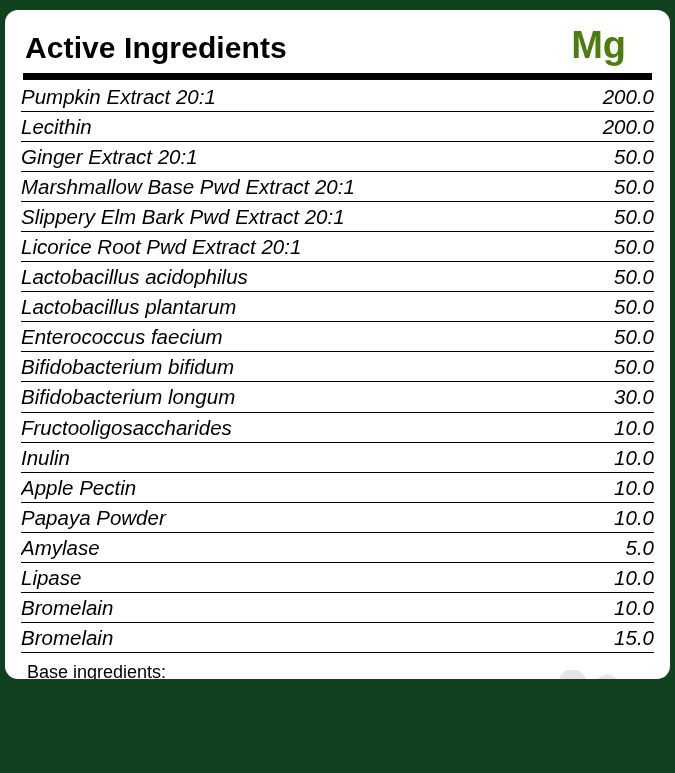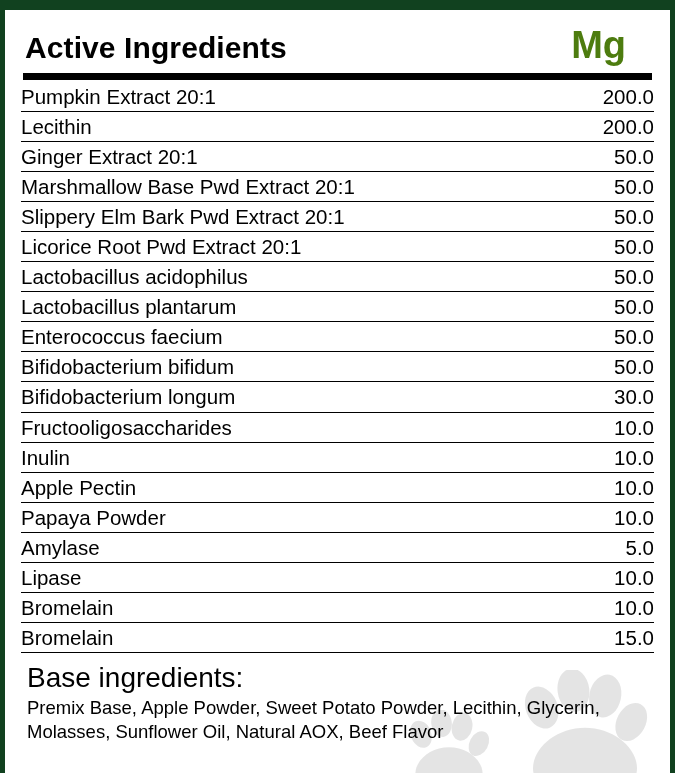--- a/index.html
+++ b/index.html
@@ -22,24 +22,25 @@
     width: 675px;
     height: 773px;
     background: #11411f;
     box-sizing: border-box;
   }
   .frame-inner {
     position: absolute;
     left: 5px;
     top: 10px;
     width: 665px;
-    height: 763px;
+    height: 669px;
     background: #ffffff;
     box-sizing: border-box;
     overflow: hidden;
+    border-radius: 13px;
   }
 
   
   .paw {
     position: absolute;
     opacity: 0.10;
     pointer-events: none;
   }
 
   .panel {
@@ -79,34 +80,35 @@
     table-layout: fixed;
   }
   table.ingredients td {
     font-size: 20.5px;
     color: #000;
     border-bottom: 1.6px solid #000;
     padding: 1px 0 1px 0;
     line-height: 1.32;
     white-space: nowrap;
     overflow: hidden;
+    font-style: italic;
   }
   td.name { padding-left: 8px; }
   td.amt {
     text-align: right;
     width: 125px;
     padding-right: 28px;
   }
 
   .base {
     margin-top: 9px;
     padding: 0 4px 0 6px;
   }
   .base-title {
-    font-size: 28px;
+    font-size: 18px;
     color: #000;
     margin-bottom: 2px;
   }
   .base-text {
     font-size: 18.5px;
     color: #000;
     line-height: 1.28;
     max-width: 630px;
   }
 </style>

